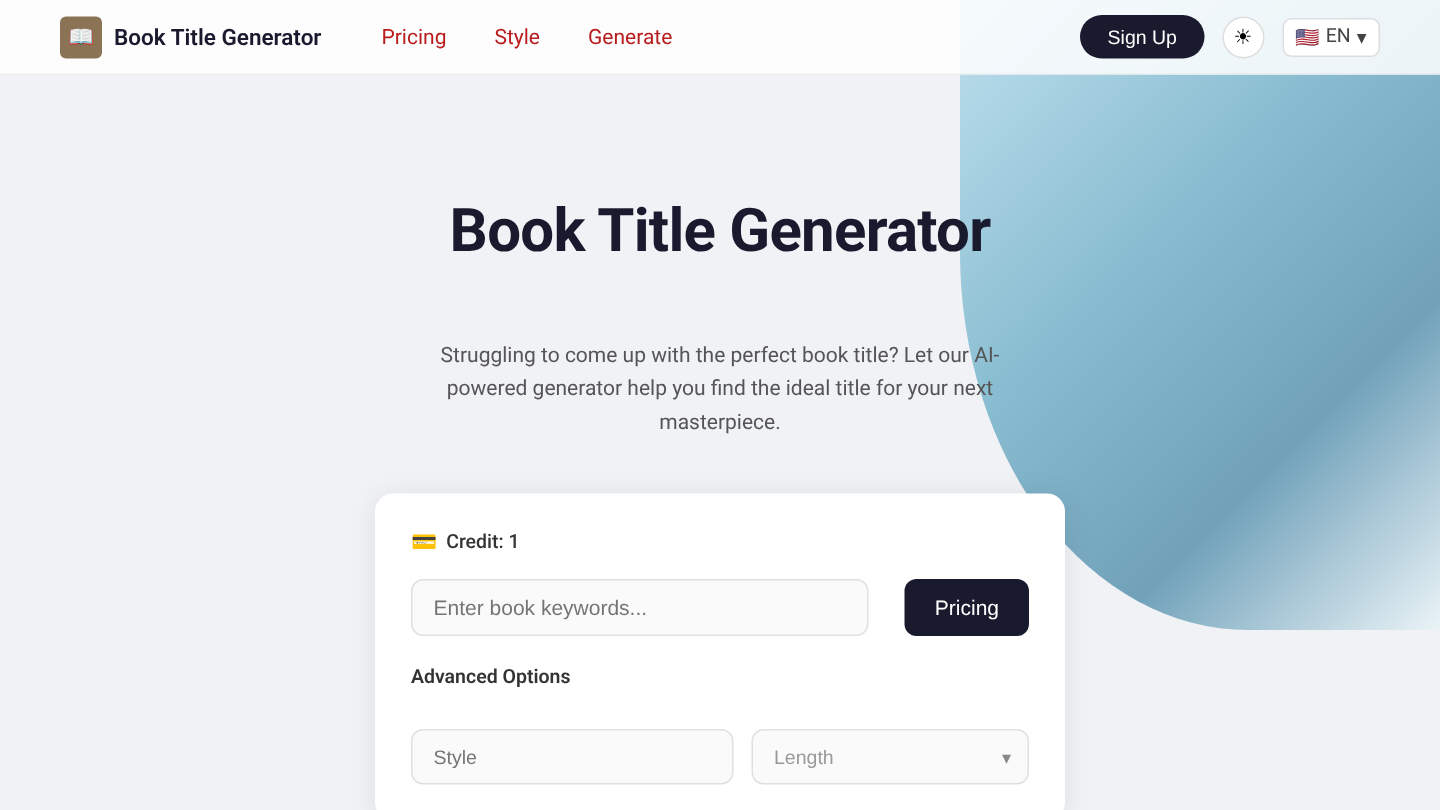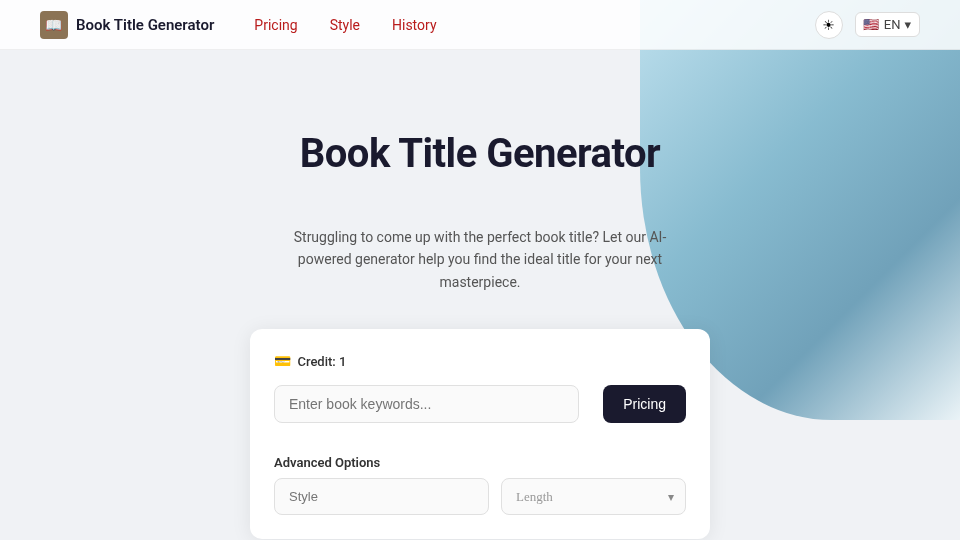--- a/index.html
+++ b/index.html
@@ -167,21 +167,21 @@
       margin-bottom: 16px;
     }
 
     .credit-icon {
       font-size: 14px;
     }
 
     .input-row {
       display: flex;
       gap: 24px;
-      margin-bottom: 32px;
+      margin-bottom: 20px;
     }
 
     .keyword-input {
       flex: 1;
       border: 1px solid #e0e0e0;
       border-radius: 8px;
       padding: 10px 14px;
       font-size: 14px;
       color: #999;
       outline: none;
@@ -197,21 +197,21 @@
       font-size: 14px;
       font-weight: 500;
       cursor: pointer;
       white-space: nowrap;
     }
 
     .advanced-label {
       font-size: 13px;
       font-weight: 600;
       color: #333;
-      margin-bottom: 8px;
+      margin-bottom: 27px;
     }
 
     .advanced-row {
       display: flex;
       gap: 12px;
     }
 
     .style-input {
       flex: 1;
       border: 1px solid #e0e0e0;
@@ -232,21 +232,20 @@
       width: 100%;
       border: 1px solid #e0e0e0;
       border-radius: 8px;
       padding: 10px 14px;
       font-size: 13px;
       color: #999;
       outline: none;
       background: #fafafa;
       appearance: none;
       cursor: pointer;
-      font-family: Liberation Serif, serif;
     }
 
     .chevron-icon {
       position: absolute;
       right: 12px;
       top: 50%;
       transform: translateY(-50%);
       pointer-events: none;
       color: #888;
       font-size: 12px;
@@ -261,24 +260,25 @@
   <div class="navbar-logo">
     <div class="logo-icon">
       <span>📖</span>
     </div>
     <span class="logo-text">Book Title Generator</span>
   </div>
 
   <div class="navbar-links">
     <a class="navbar-link">Pricing</a>
     <a class="navbar-link">Style</a>
-    <a class="navbar-link">History</a>
+    <a class="navbar-link">Generate</a>
   </div>
 
   <div class="navbar-right">
+    <button class="sign-up-btn">Sign Up</button>
     <div class="theme-icon">
       <span>☀</span>
     </div>
     <div class="lang-selector">
       <span>🇺🇸</span>
       <span>EN</span>
       <span>▾</span>
     </div>
   </div>
 </nav>

